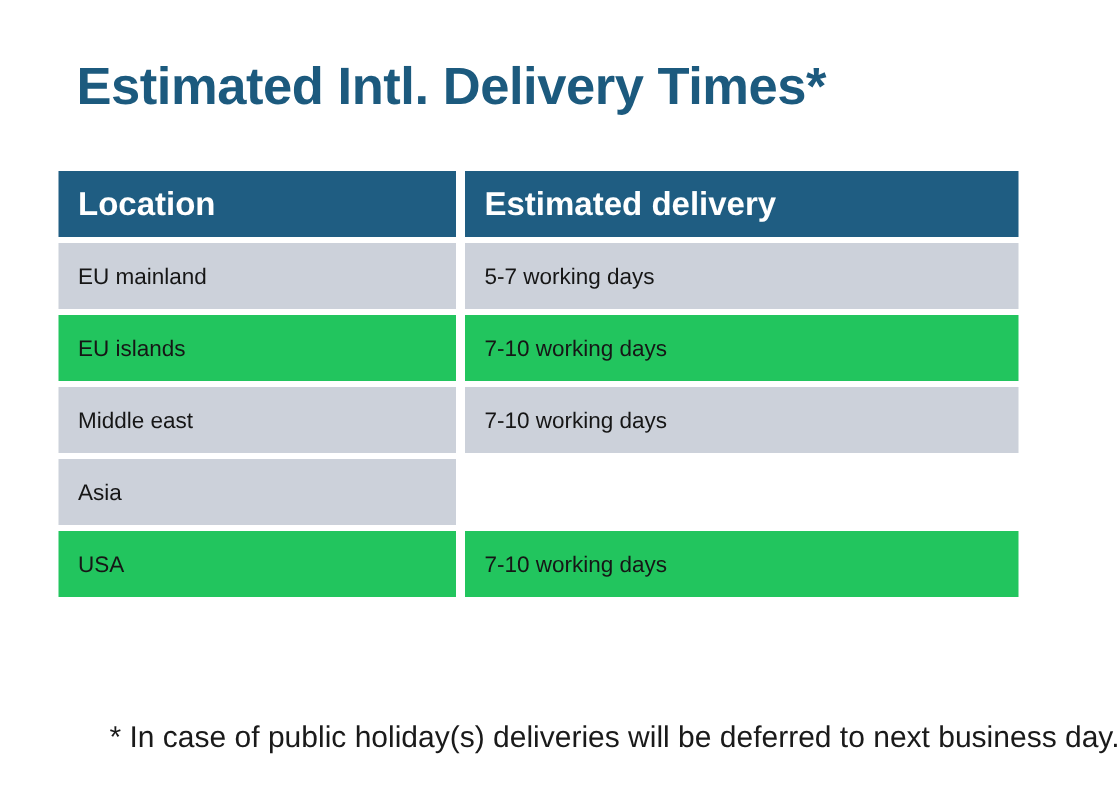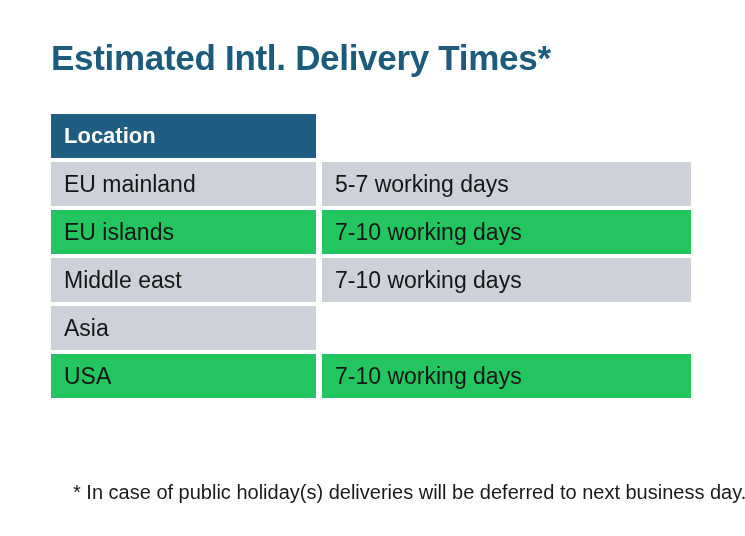--- a/index.html
+++ b/index.html
@@ -25,37 +25,37 @@
     top: 36px;
     font-size: 35px;
     font-weight: 700;
     letter-spacing: -0.3px;
     color: #1c5a7e;
     line-height: 44px;
     white-space: nowrap;
   }
   .table {
     position: absolute;
-    left: 51px;
+    left: 39px;
     top: 114px;
     width: 640px;
   }
   .row {
     display: flex;
     width: 640px;
     height: 44px;
     margin-bottom: 4px;
   }
   .cell {
     display: flex;
     align-items: center;
     height: 44px;
     box-sizing: border-box;
     padding-left: 13px;
-    font-size: 23px;
+    font-size: 15px;
     color: #161616;
     white-space: nowrap;
     overflow: hidden;
   }
   .col-location {
     width: 265px;
     flex: 0 0 265px;
   }
   .col-spacer {
     width: 6px;
@@ -94,20 +94,21 @@
 
 <div class="page">
 
   <div class="title">Estimated Intl. Delivery Times*</div>
 
   <div class="table">
 
     <div class="row header-row">
       <div class="cell col-location">Location</div>
       <div class="col-spacer"></div>
+      <div class="cell col-delivery">Estimated delivery</div>
     </div>
 
     <div class="row row-dark">
       <div class="cell col-location">EU mainland</div>
       <div class="col-spacer"></div>
       <div class="cell col-delivery">5-7 working days</div>
     </div>
 
     <div class="row row-light">
       <div class="cell col-location">EU islands</div>

